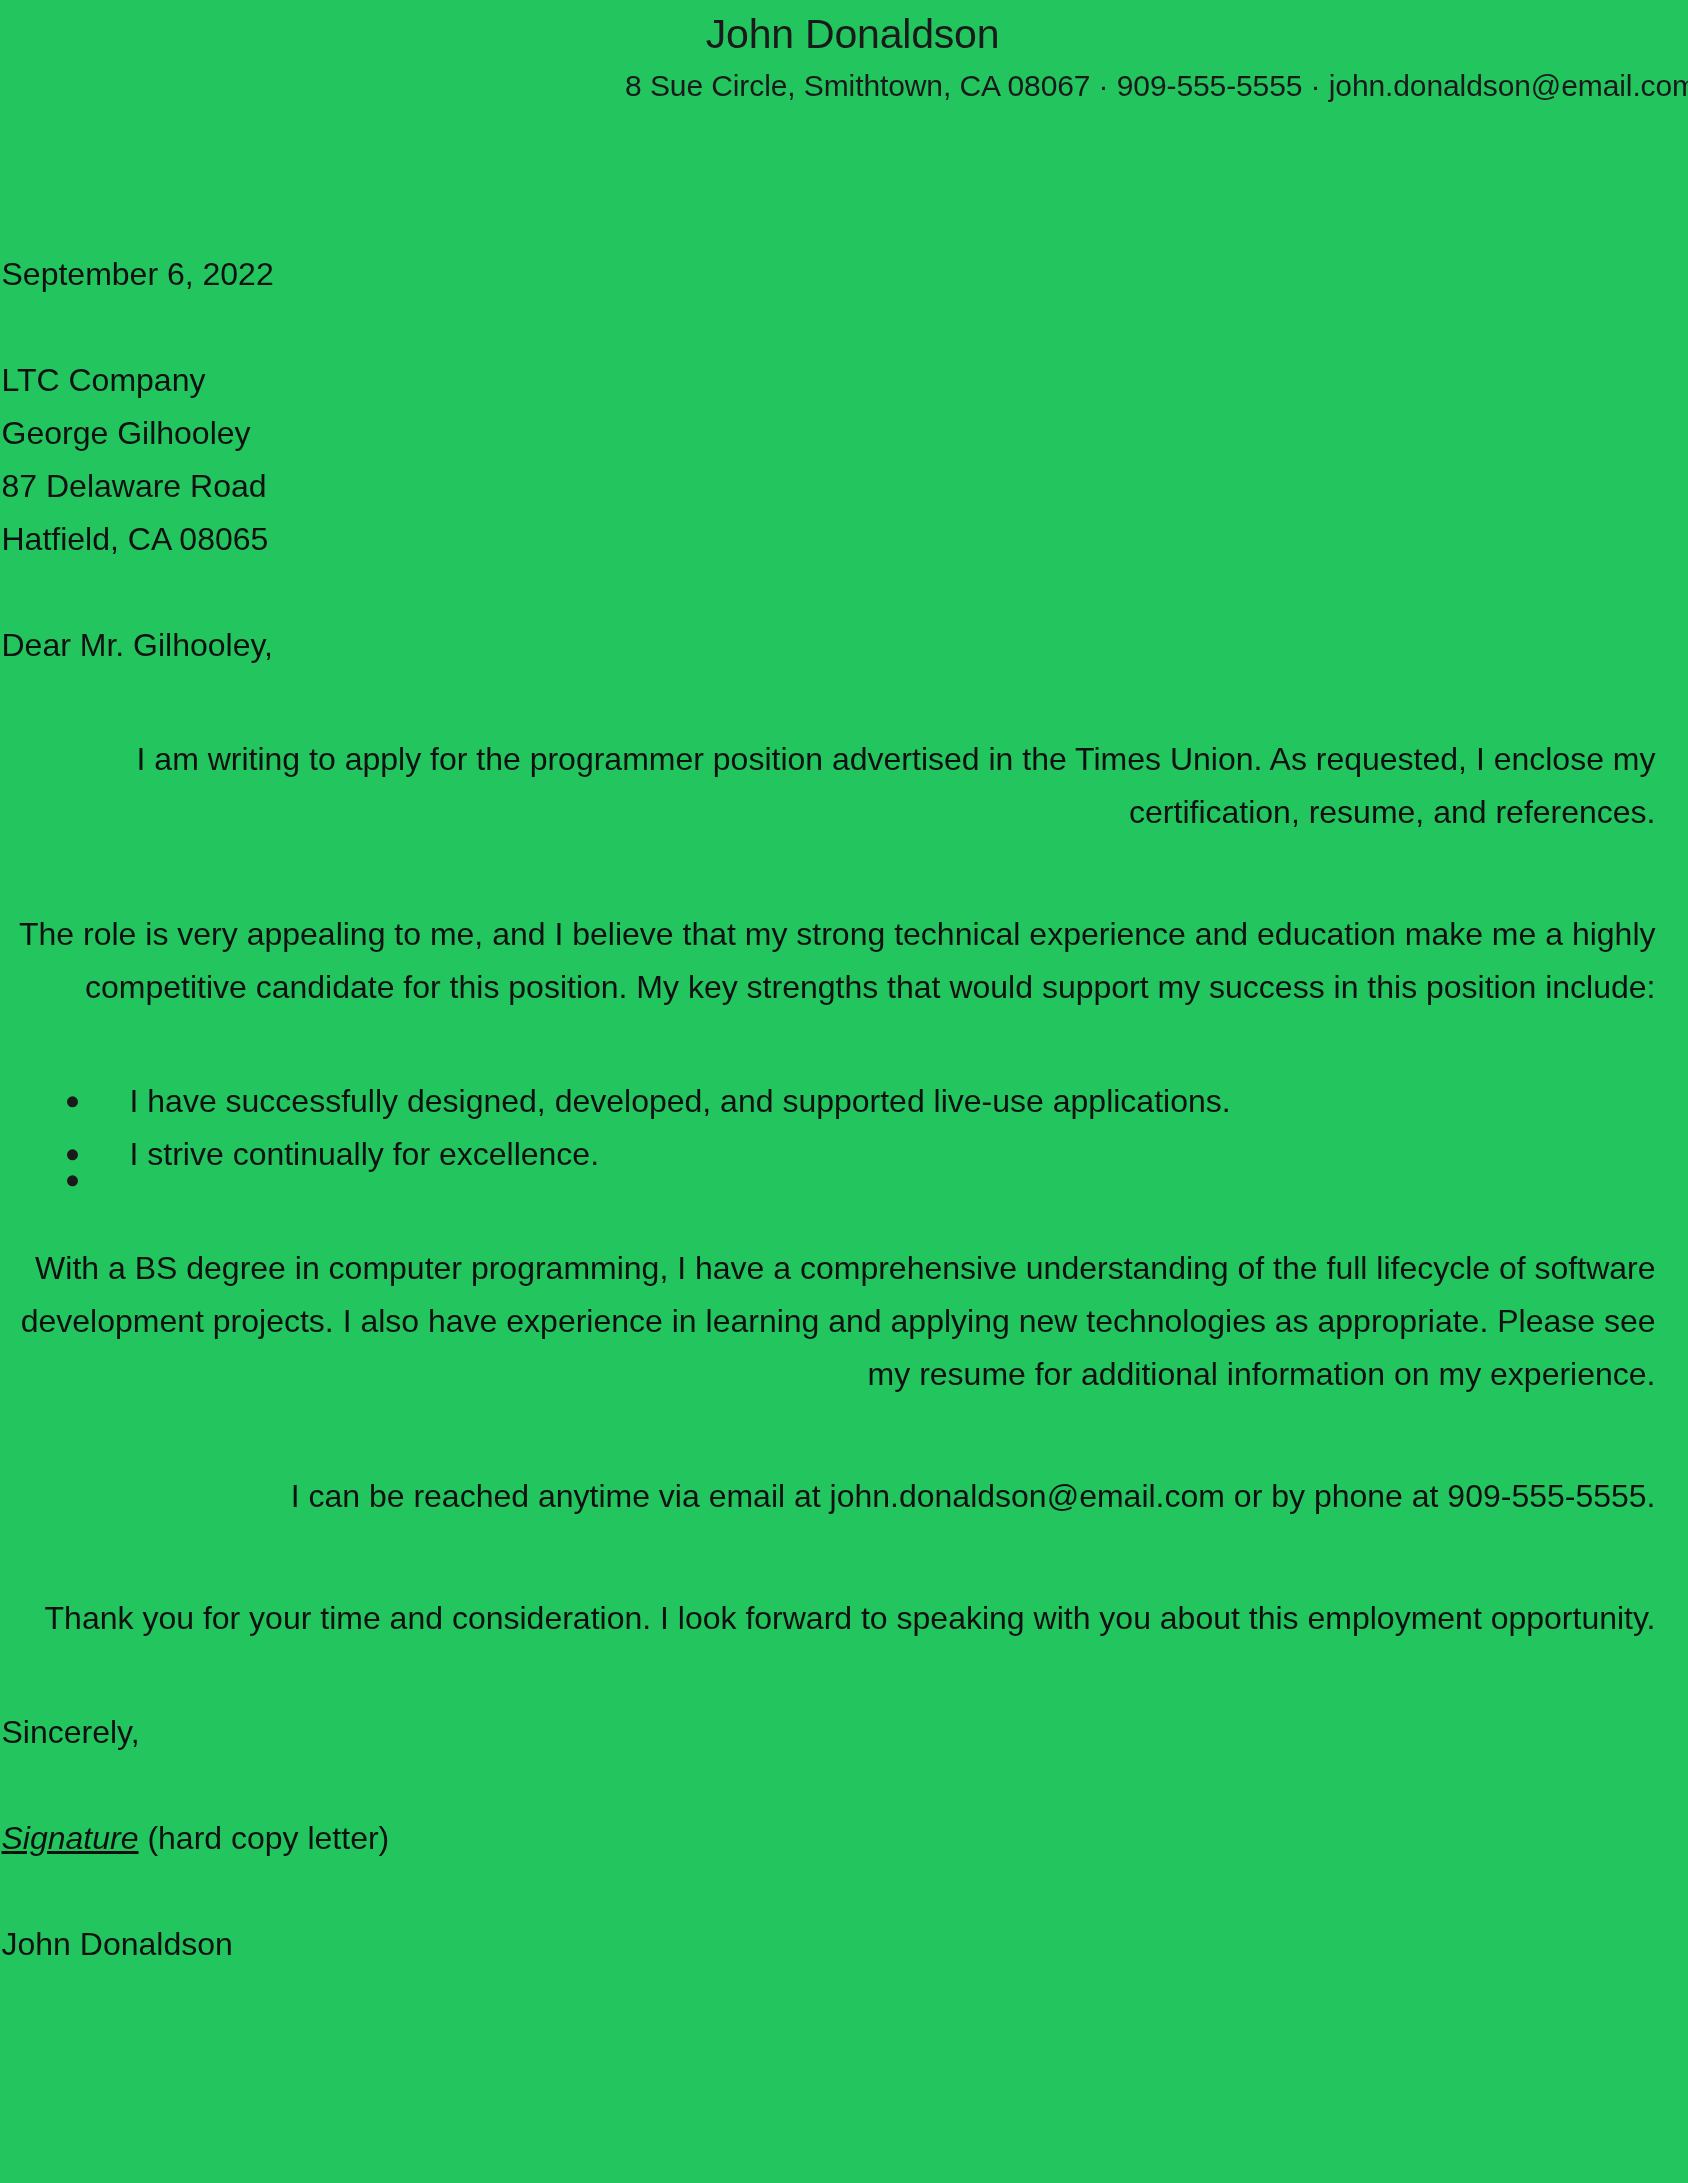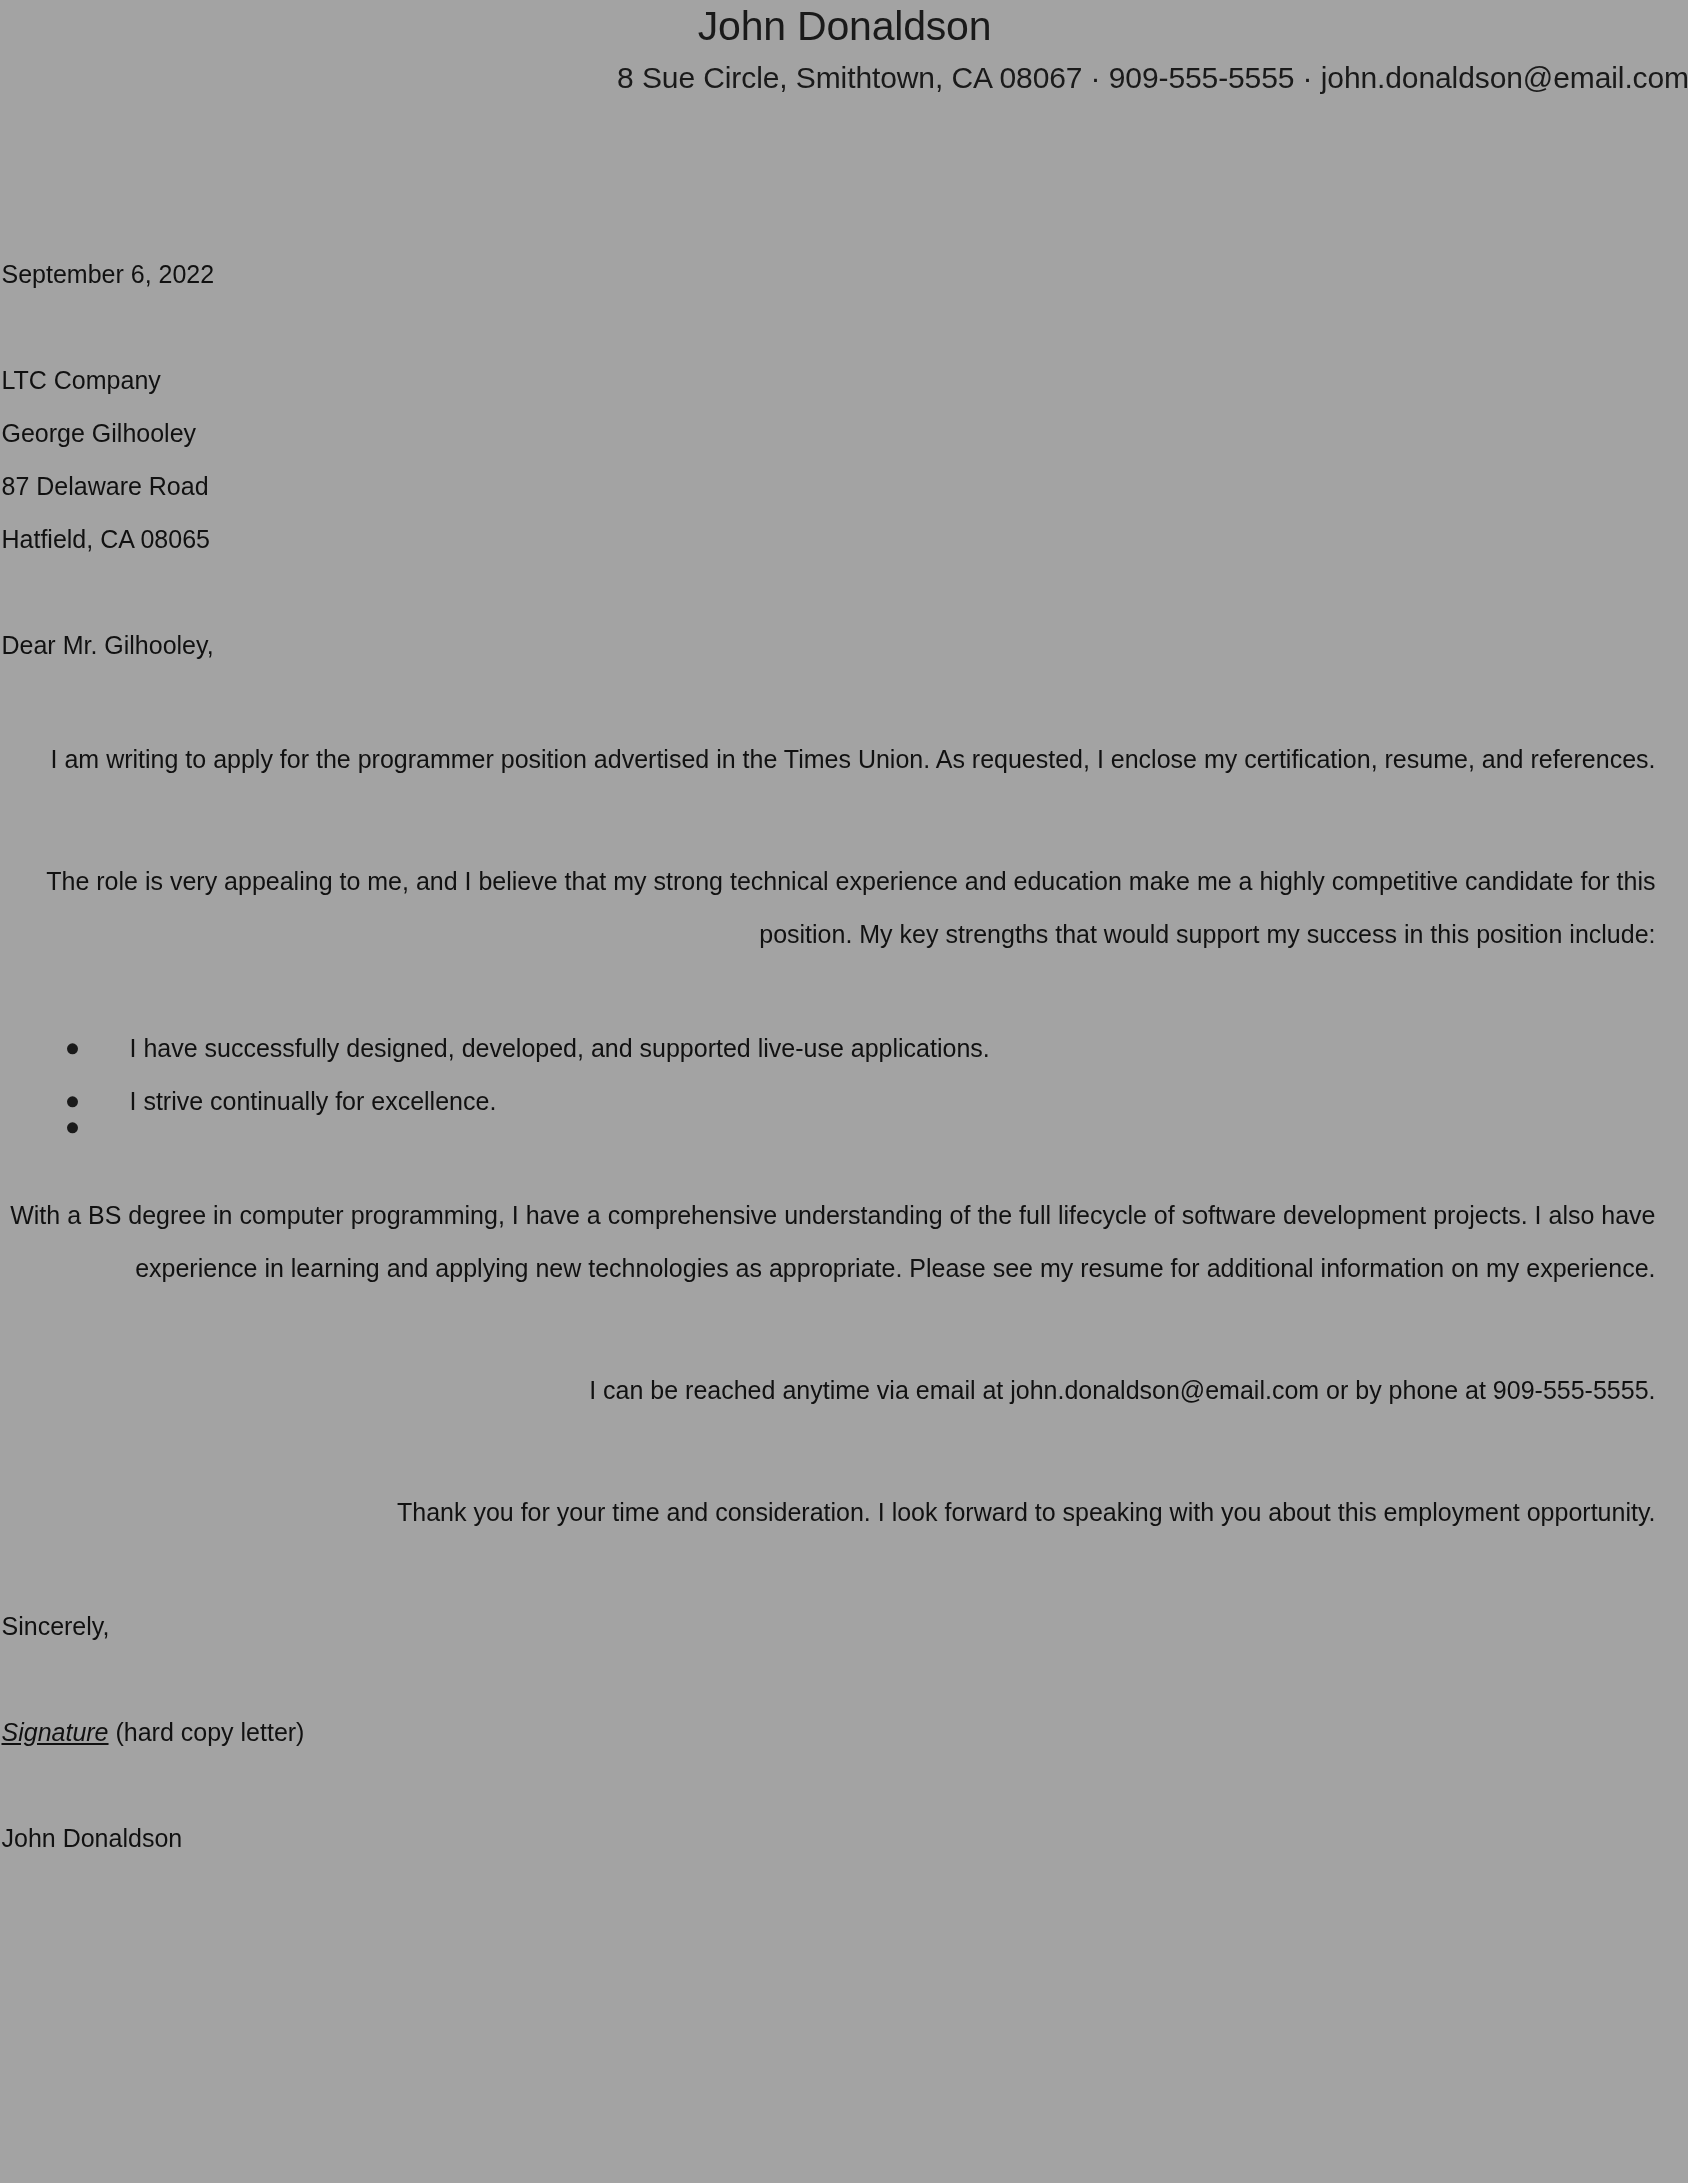--- a/index.html
+++ b/index.html
@@ -11,24 +11,24 @@
 
   body {
     font-family: "Liberation Sans", "DejaVu Sans", sans-serif;
     color: #000000;
   }
 
   .page {
     position: relative;
     width: 1689px;
     height: 2183px;
-    background: #a3a3a3;
+    background: #22c55e;
     overflow: hidden;
     box-sizing: border-box;
-    padding: 0;
+    padding: 8px;
   }
 
   
   .letterhead {
     width: 1689px;
     text-align: center;
     padding-top: 3px;
   }
 
   .letterhead-name {
@@ -50,21 +50,21 @@
     white-space: nowrap;
     text-align: right;
   }
 
   
   .letter-body {
     position: absolute;
     left: 1.5px;
     top: 248px;
     width: 1662px;
-    font-size: 25px;
+    font-size: 32px;
     line-height: 53px;
     color: #111111;
   }
 
   .block {
     margin: 0;
   }
 
   
   .gap {

